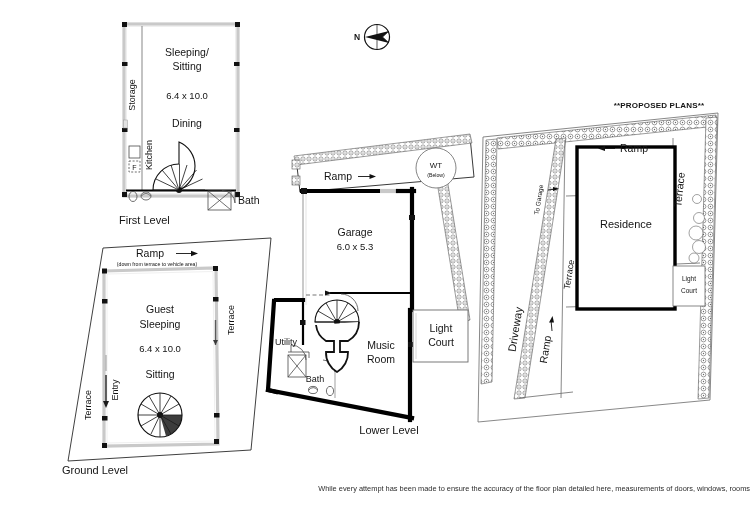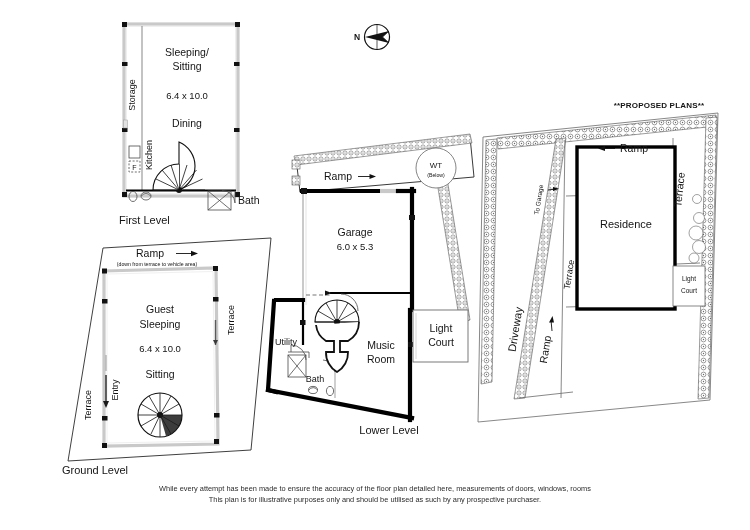--- a/index.html
+++ b/index.html
@@ -50,21 +50,21 @@
   .proposed {
     font-size: 8px;
     font-weight: bold;
     letter-spacing: 0.2px;
   }
   .disclaimer-box {
     position: absolute;
     left: 0;
     top: 484px;
     width: 750px;
-    text-align: center;
+    text-align: right;
   }
   .disclaimer-line {
     font-size: 7.4px;
     line-height: 10.5px;
     color: #2b2b2b;
     font-family: "Liberation Sans", sans-serif;
     white-space: nowrap;
   }
   .wall-thick { stroke: #000; stroke-width: 4.2; fill: none; stroke-linecap: square; }
   .wall-med   { stroke: #000; stroke-width: 2.2; fill: none; }
@@ -381,16 +381,15 @@
       <text class="txt vert-label" x="572" y="275" text-anchor="middle" transform="rotate(-81 572 275)">Terrace</text>
       <text class="txt room-name" x="683" y="190" text-anchor="middle" transform="rotate(-84 683 190)">Terrace</text>
 
       <text class="txt tiny" x="689" y="281" text-anchor="middle" font-size="8.5">Light</text>
       <text class="txt tiny" x="689" y="293" text-anchor="middle" font-size="8.5">Court</text>
     </g>
   </svg>
 
   <div class="disclaimer-box">
     <div class="disclaimer-line">While every attempt has been made to ensure the accuracy of the floor plan detailed here, measurements of doors, windows, rooms</div>
-    <div class="disclaimer-line">This plan is for illustrative purposes only and should be utilised as such by any prospective purchaser.</div>
   </div>
 
 </div>
 
 </body></html>

